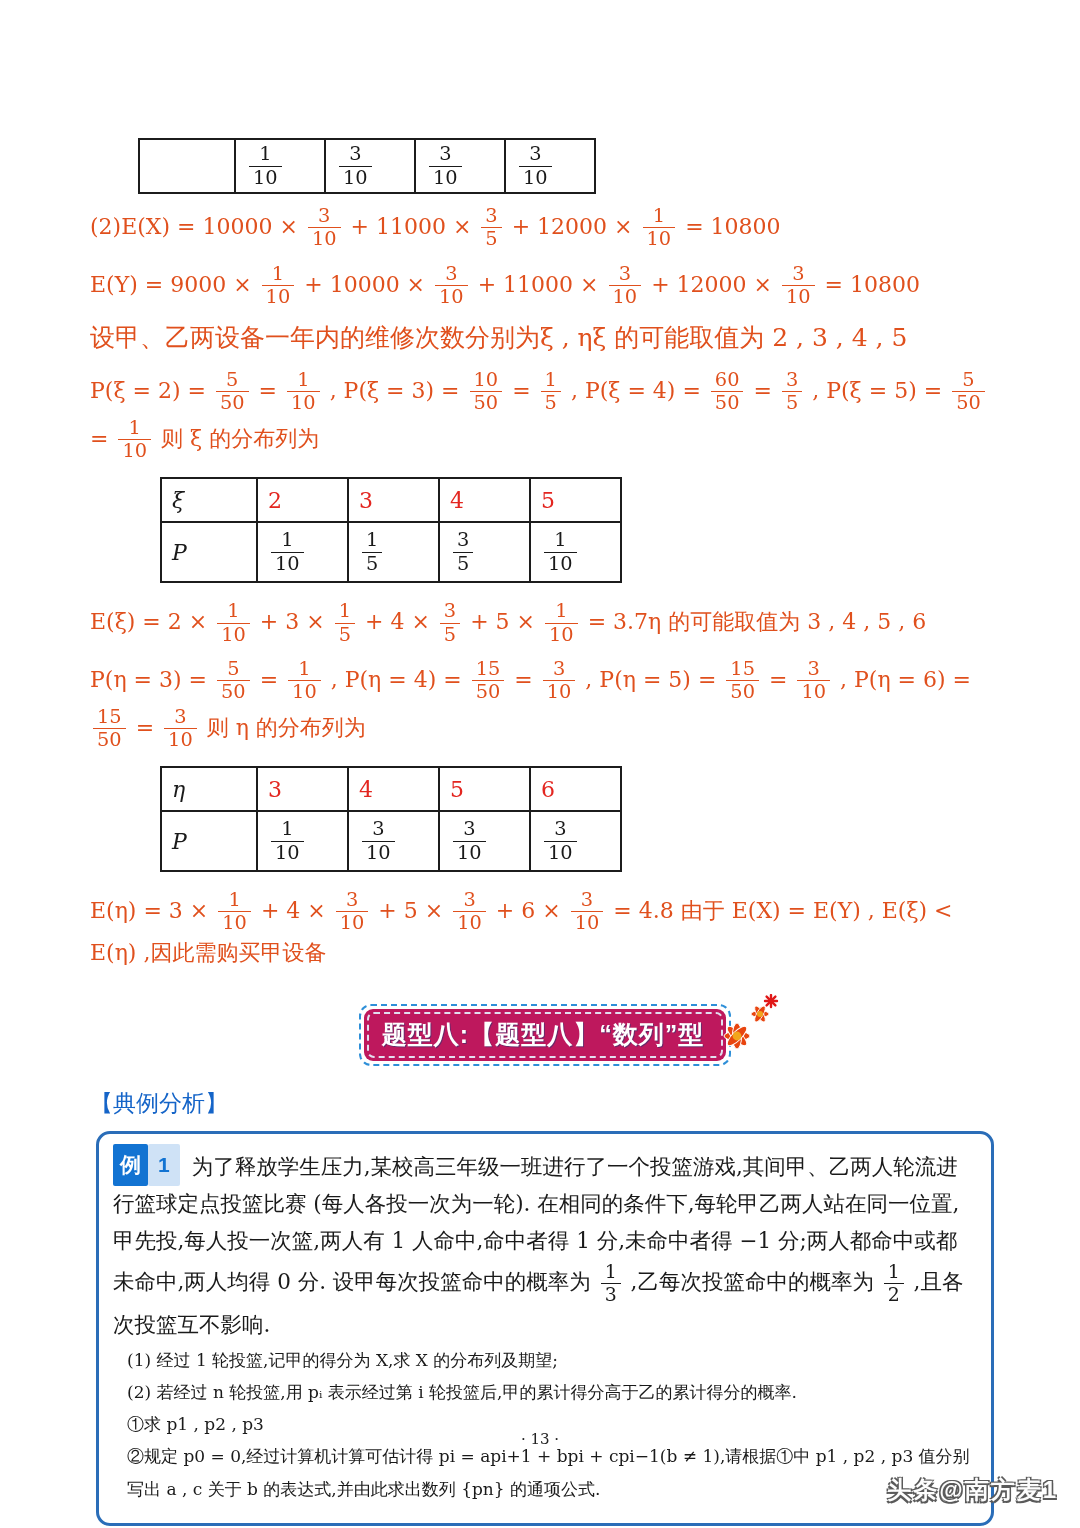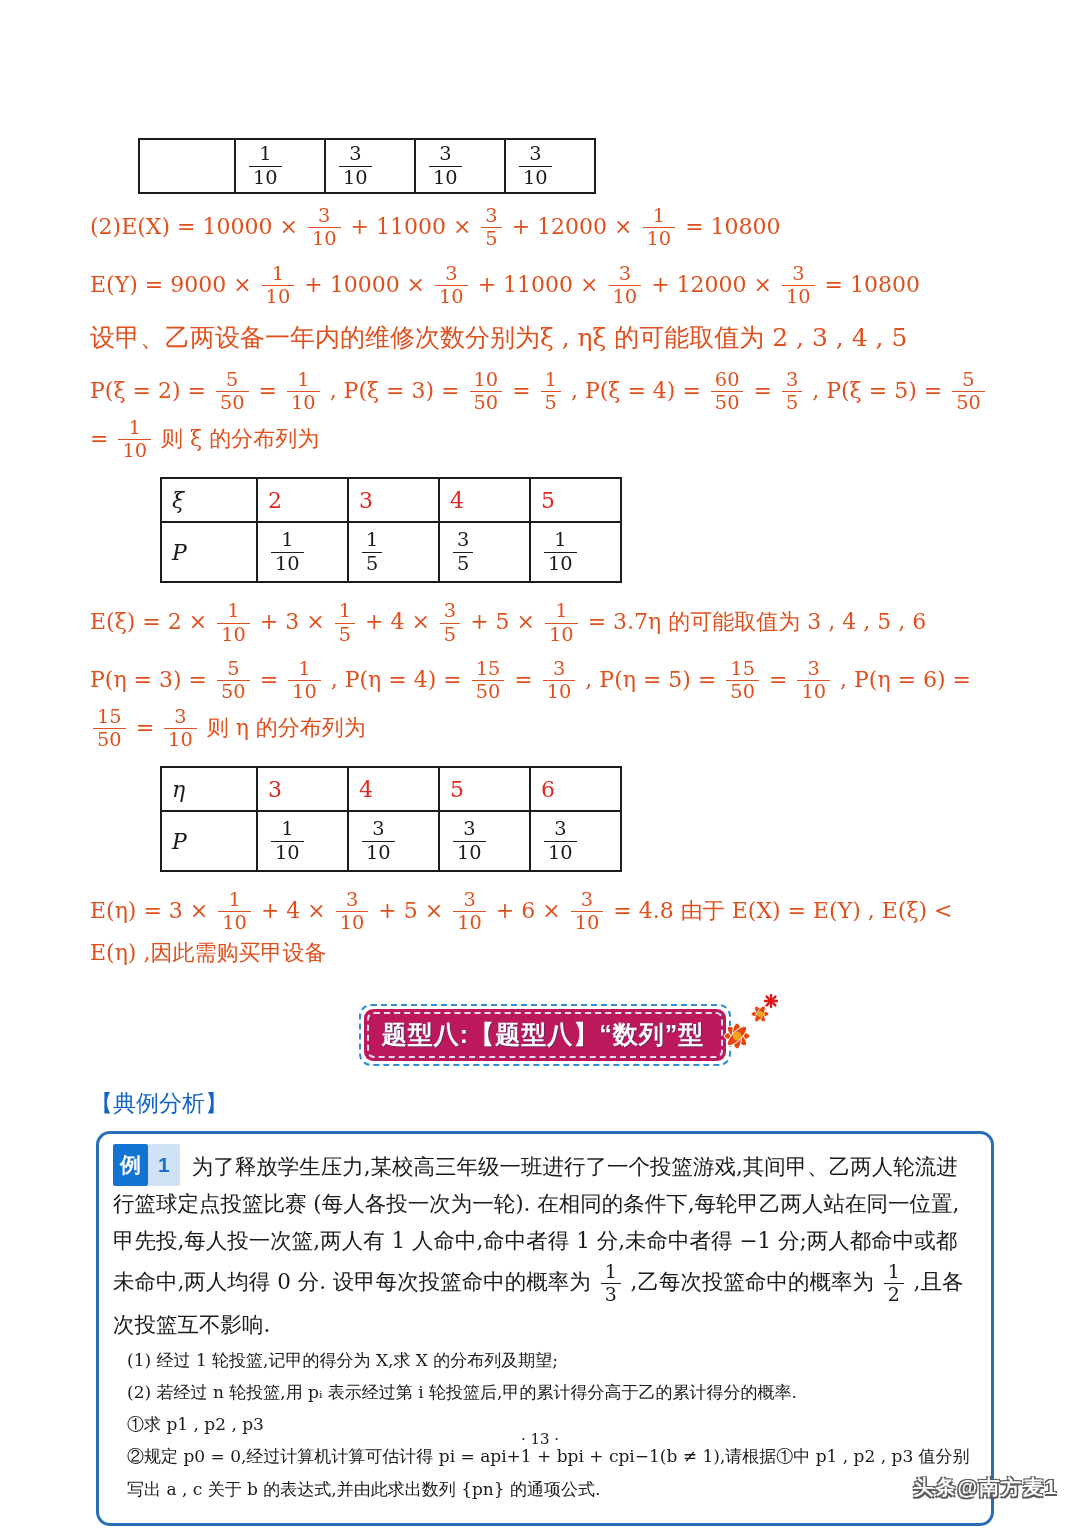--- a/index.html
+++ b/index.html
@@ -56,21 +56,21 @@
   .ex-tag-wrap { display:inline-flex; vertical-align:2px; margin-right:12px; }
   .ex-tag { background:#1273d2; color:#fff; font-weight:bold; font-size:21px;
             padding:3px 7px; border-radius:2px; }
   .ex-num { background:#cfe2f6; color:#1273d2; font-weight:bold; font-size:21px;
             padding:3px 10px; border-radius:2px; }
   .ex-item { display:block; font-size:17px; line-height:1.9; margin-left:14px; }
 
   
   .pageno { position:absolute; left:0; right:0; top:1430px; text-align:center;
             font-family:"DejaVu Serif", serif; font-size:15px; color:#222; }
-  .watermark { position:absolute; right:22px; top:1474px; font-size:20px; font-weight:bold;
+  .watermark { position:absolute; right:22px; top:1474px; font-size:24px; font-weight:bold;
                color:#fdfdfd; letter-spacing:2px;
                text-shadow:-1.5px -1.5px 0 #5a5a5a, 1.5px -1.5px 0 #5a5a5a,
                            -1.5px 1.5px 0 #5a5a5a, 1.5px 1.5px 0 #5a5a5a; }
 </style>
 </head>
 <body>
 
 <div class="content">
 
   <table class="toptable math">

